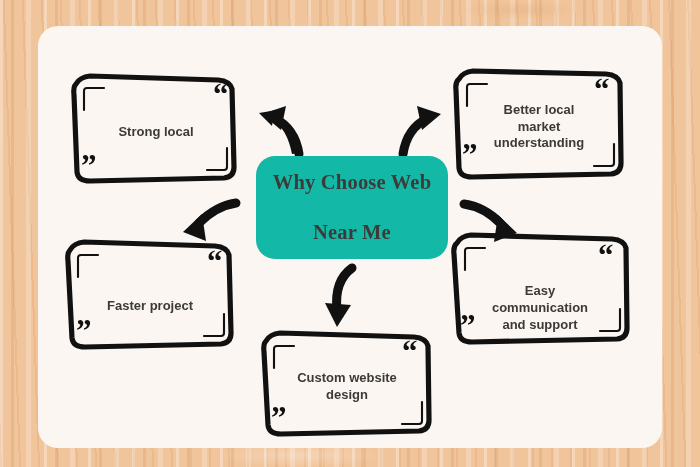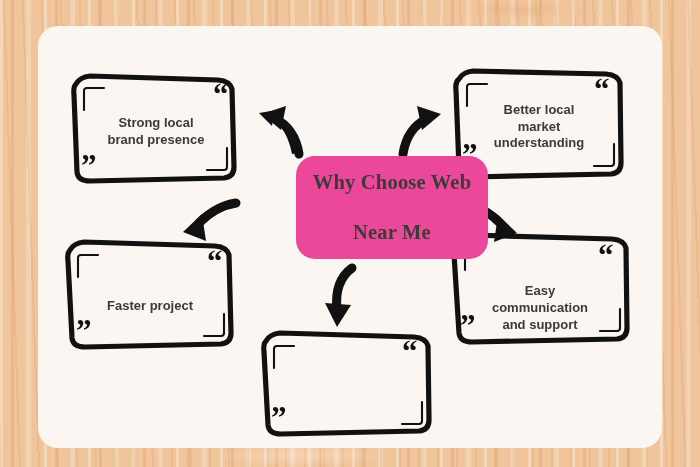--- a/index.html
+++ b/index.html
@@ -47,22 +47,22 @@
   .qtext{
     position:absolute;text-align:center;
     color:#3B3A38;font-weight:700;font-size:13px;line-height:1.30;
     font-family:"Liberation Sans",sans-serif;
     display:flex;align-items:center;justify-content:center;
   }
 
   
   .center-badge{
     position:absolute;left:256px;top:156px;width:192px;height:103px;
-    background:#ec4899;border-radius:19px;
-    display:flex;align-items:center;justify-content:center;margin-left:40px;
+    background:#14b8a6;border-radius:19px;
+    display:flex;align-items:center;justify-content:center;
   }
   .center-badge span{
     color:#3C3B39;font-family:"Liberation Serif",serif;font-weight:700;
     font-size:20.5px;line-height:1.22;text-align:center;letter-spacing:.2px;
   }
 </style>
 </head>
 <body>
 
 <div id="stage">
@@ -157,21 +157,20 @@
     <span>
       <span>Why Choose Web</span><br>
       <br>
       <span>Near Me</span>
     </span>
   </div>
 
   <div class="qtext" style="left:84px;top:92px;width:144px;height:80px;">
     <div>
       <div>Strong local</div>
-      <div>brand presence</div>
     </div>
   </div>
 
   <div class="qtext" style="left:466px;top:84px;width:146px;height:86px;">
     <div>
       <div>Better local</div>
       <div>market</div>
       <div>understanding</div>
     </div>
   </div>
@@ -183,14 +182,20 @@
   </div>
 
   <div class="qtext" style="left:464px;top:248px;width:152px;height:86px;align-items:flex-end;">
     <div>
       <div>Easy</div>
       <div>communication</div>
       <div>and support</div>
     </div>
   </div>
 
+  <div class="qtext" style="left:272px;top:350px;width:150px;height:74px;">
+    <div>
+      <div>Custom website</div>
+      <div>design</div>
+    </div>
+  </div>
 
 </div>
 
 </body></html>

